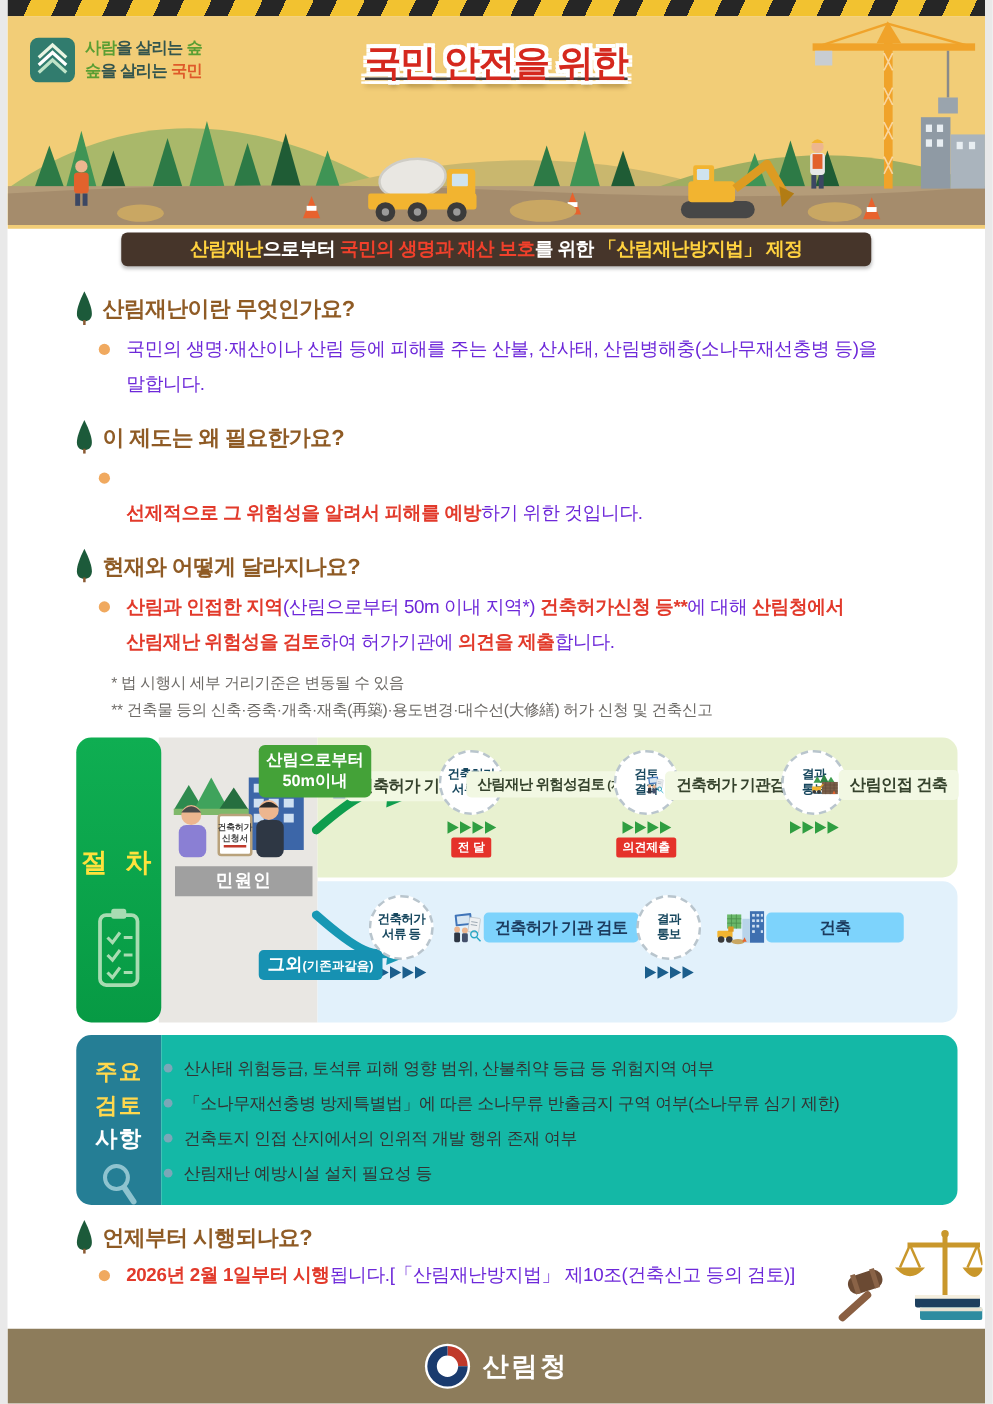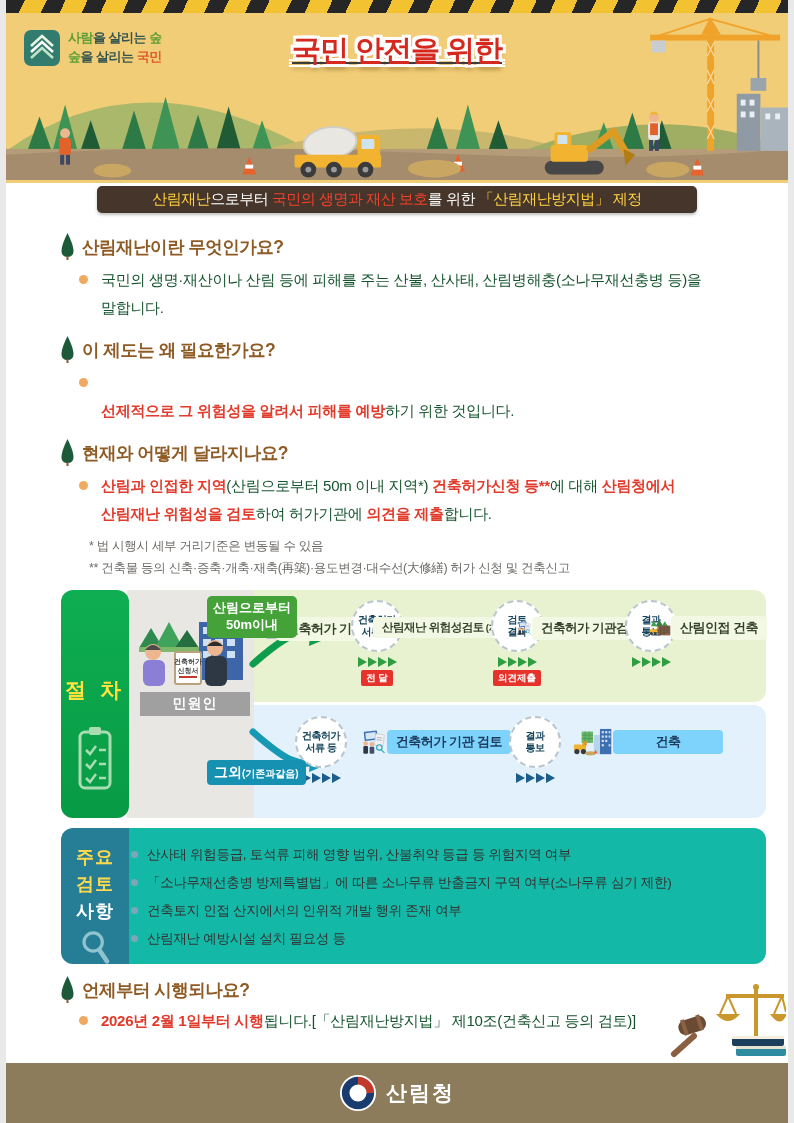--- a/index.html
+++ b/index.html
@@ -17,24 +17,24 @@
   .logo-lines{font-size:13px;font-weight:800;line-height:1.45;letter-spacing:-0.5px;}
   .titles{position:absolute;left:0;right:0;top:18px;text-align:center;letter-spacing:-1px;text-decoration:underline;}
   .outl{text-shadow:-3px -3px 0 #fff,3px -3px 0 #fff,-3px 3px 0 #fff,3px 3px 0 #fff,
         -3px 0 0 #fff,3px 0 0 #fff,0 -3px 0 #fff,0 3px 0 #fff,0 5px 4px rgba(90,60,0,.35);}
   .t1{font-size:29px;font-weight:800;color:#d5281e;}
   .t2{margin-top:9px;font-size:30px;font-weight:800;color:#1d3a6e;}
   .t2 .red2{color:#d5281e;}
 
   
   .banner{width:600px;margin:3px auto 0;background:#46352a;border-radius:5px;text-align:center;
-          padding:4px 8px;font-size:15px;font-weight:400;letter-spacing:-0.5px;box-shadow:0 2px 3px rgba(0,0,0,.25);}
-
-  
-  .sg-tx{color:#14532d;}
+          padding:4px 8px;font-size:15px;font-weight:700;letter-spacing:-0.5px;box-shadow:0 2px 3px rgba(0,0,0,.25);}
+
+  
+  .sg-tx{color:#6d28d9;}
   .sg-rb{color:#e23a2b;font-weight:800;}
   .sg-yw{color:#ffd23f;}
   .sg-wh{color:#fff;}
   .sg-rd{color:#f1402b;}
   .sg-lg{color:#5a9e33;}
   .sg-ld{color:#33554e;}
   .sg-lr{color:#df5a2a;}
 
   
   .content{padding:6px 34px 0 55px;}

